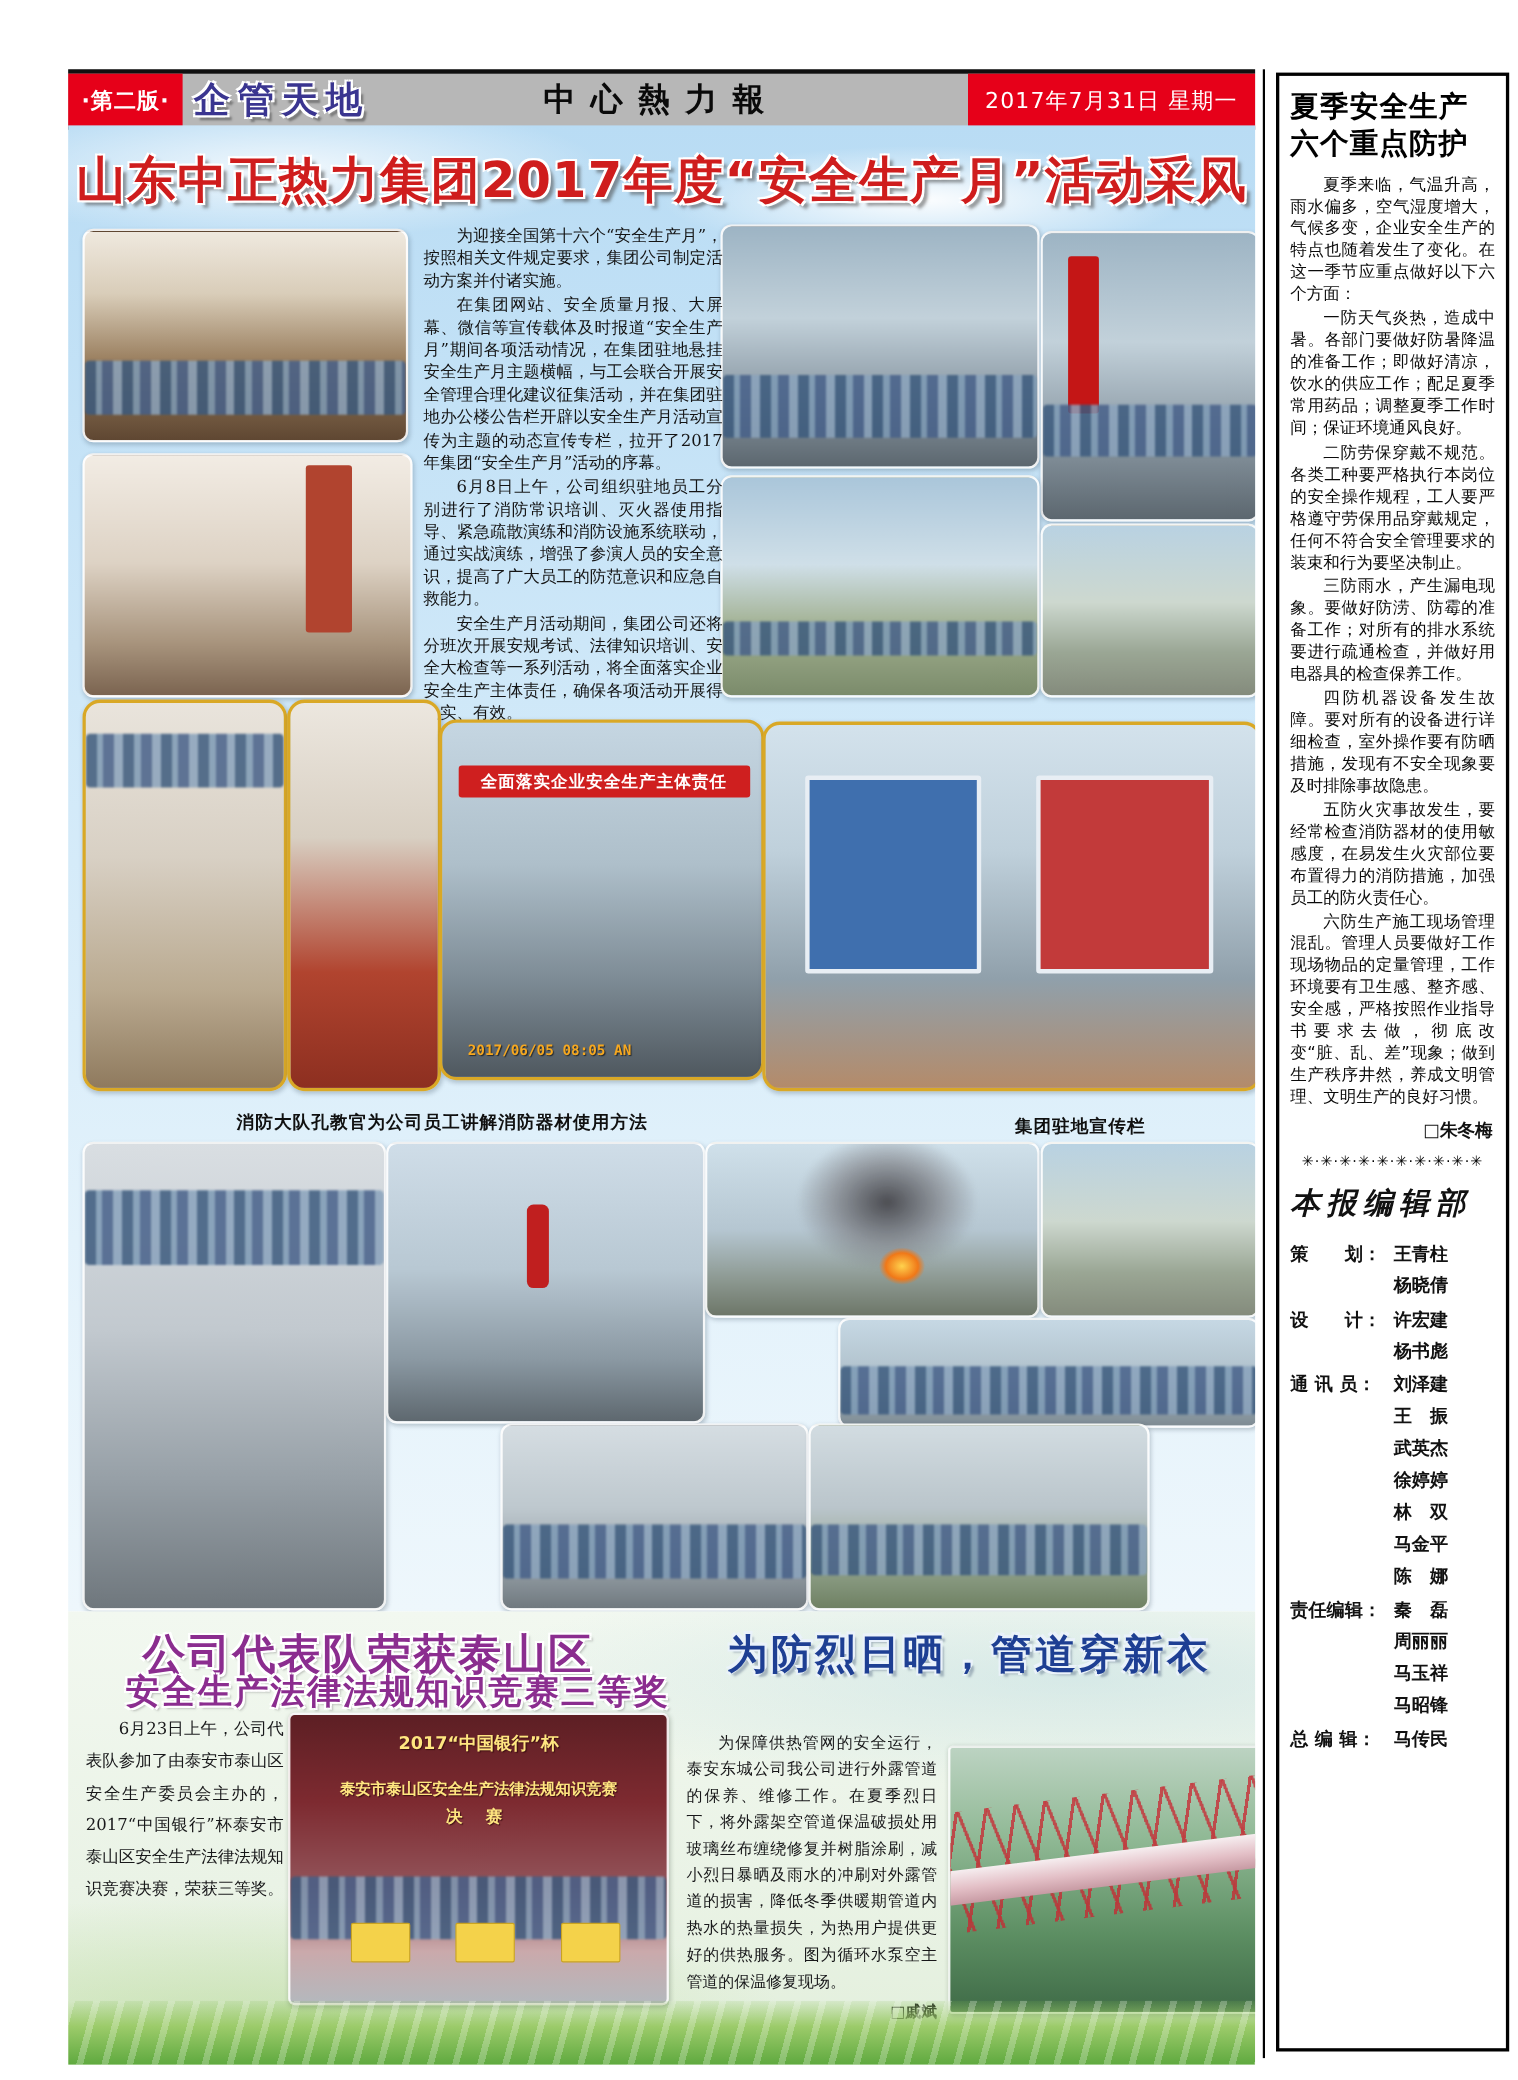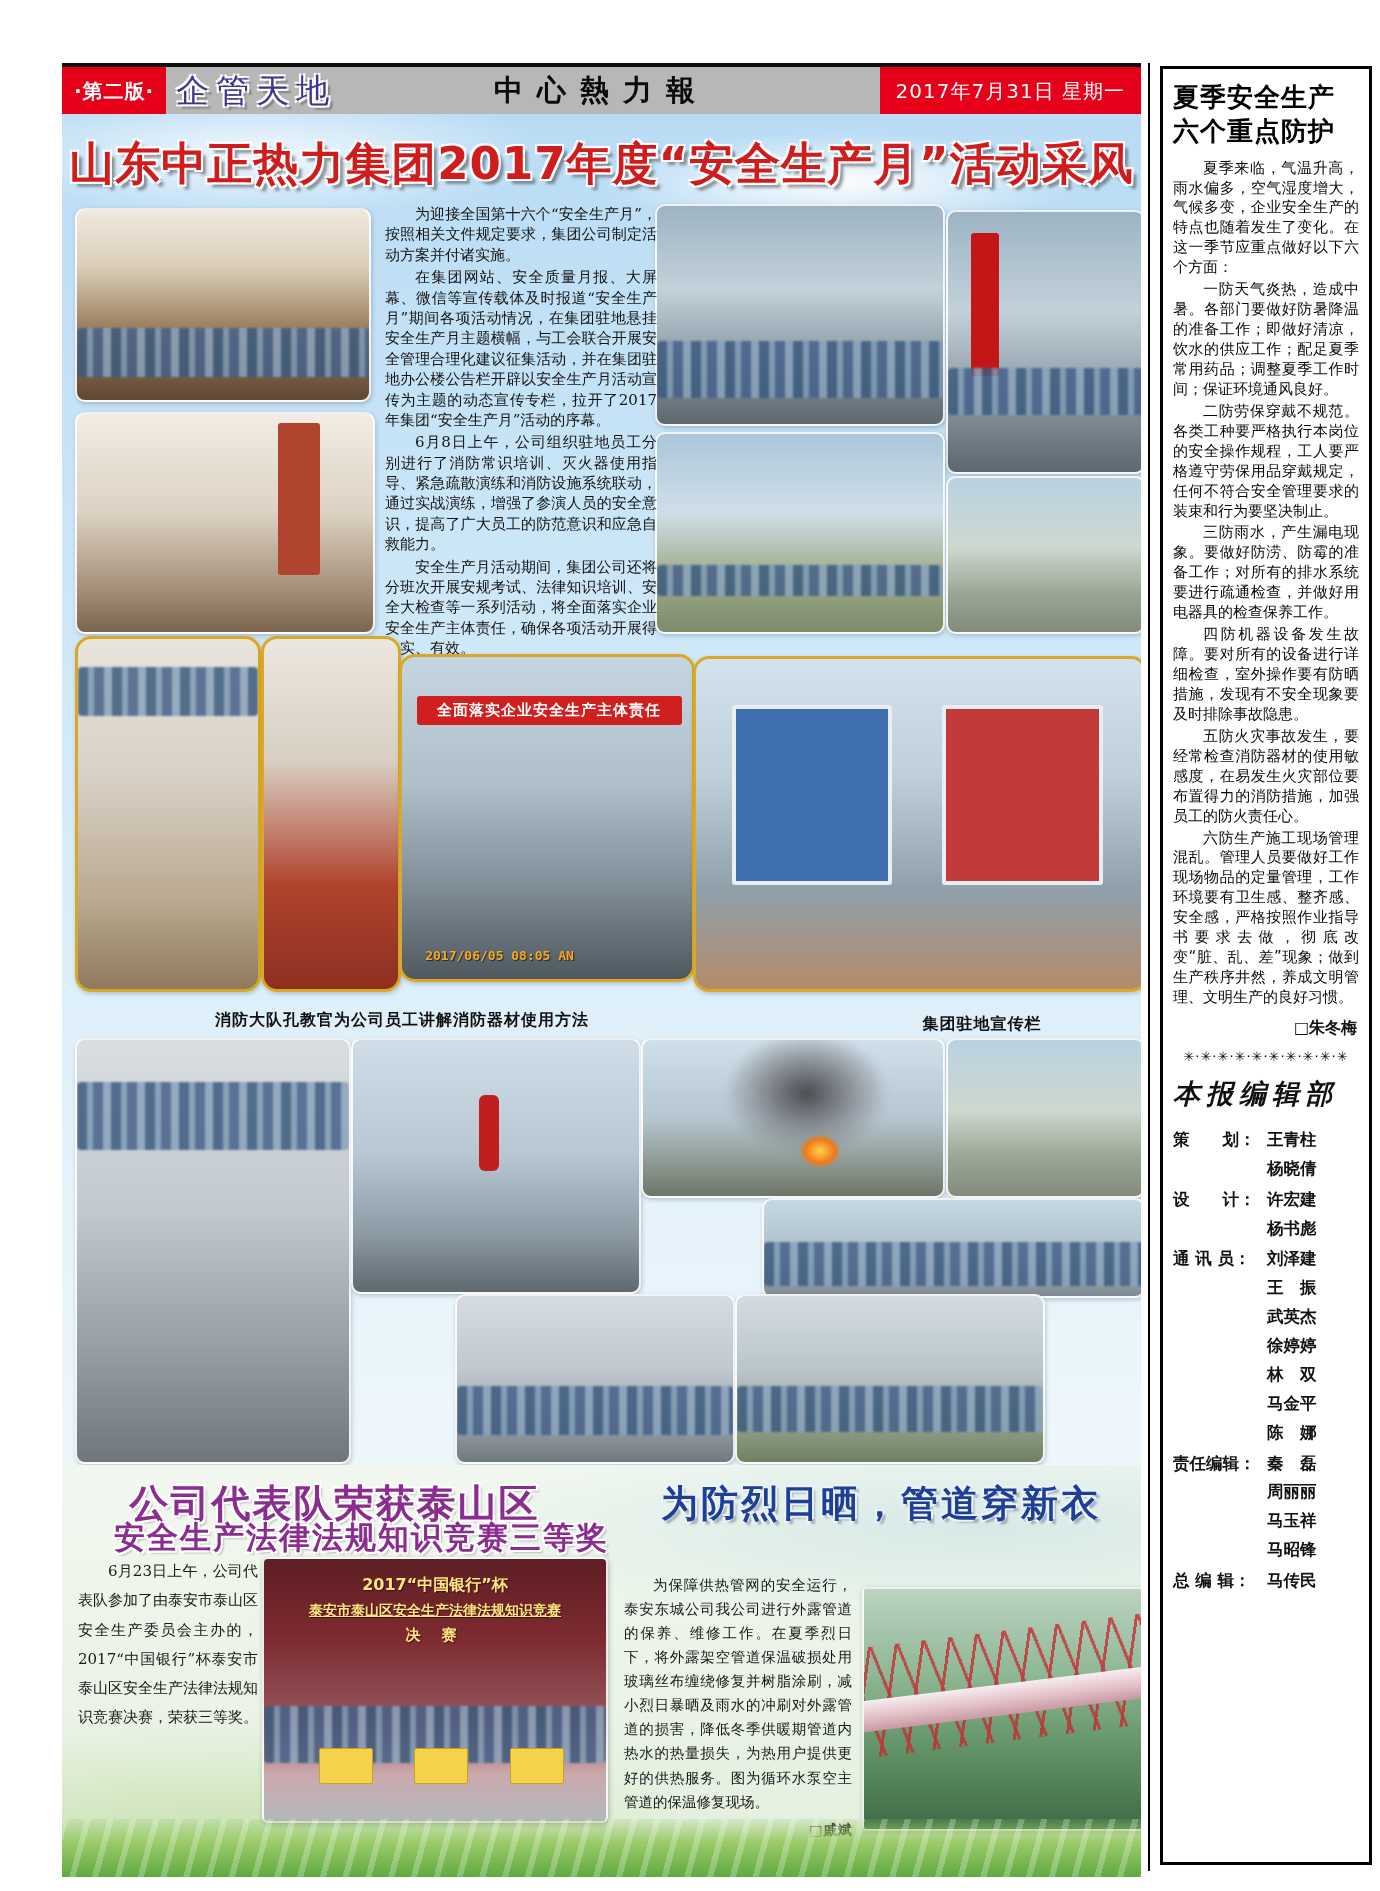--- a/index.html
+++ b/index.html
@@ -6,21 +6,21 @@
   #page{position:relative;width:1380px;height:1891px;background:#ffffff;overflow:hidden;
         font-family:"DejaVu Sans","Liberation Sans",sans-serif;color:#111;padding-left:30px;}
   .abs{position:absolute;}
 
   
   .header{left:62px;top:63px;width:1079px;height:48px;background:#b7b7b7;
           border-top:4px solid #101010;border-bottom:3px solid #101010;
           display:flex;align-items:stretch;}
   .page-label{background:#e60019;color:#fff;display:flex;align-items:center;
               padding:0 12px;font-size:20px;font-weight:bold;letter-spacing:1px;}
-  .section-title{color:#3a3590;font-size:33px;font-weight:400;letter-spacing:7px;
+  .section-title{color:#3a3590;font-size:33px;font-weight:700;letter-spacing:7px;
                  margin-left:10px;align-self:center;
                  text-shadow:-2px -2px 0 #fff,2px -2px 0 #fff,-2px 2px 0 #fff,2px 2px 0 #fff,4px 4px 2px rgba(0,0,0,.35);}
   .masthead{position:absolute;left:50%;top:50%;transform:translate(-50%,-50%);
             font-family:"DejaVu Serif","Liberation Serif",serif;font-size:29px;font-weight:bold;
             letter-spacing:14px;color:#0a0a0a;white-space:nowrap;}
   .date-box{margin-left:auto;background:#e60019;color:#fff;display:flex;align-items:center;
             padding:0 16px;font-size:20px;letter-spacing:1px;}
 
   
   .collage{left:62px;top:114px;width:1079px;height:1351px;overflow:hidden;
@@ -209,21 +209,21 @@
 
   <div class="abs bottom">
 
     <div class="award-title" style="left:0;top:12px;font-size:39px;text-align:center;">公司代表队荣获泰山区</div>
     <div class="award-title" style="left:0;top:52px;font-size:31px;margin-left:27px;">安全生产法律法规知识竞赛三等奖</div>
     <div class="award-body">
       <p>6月23日上午，公司代表队参加了由泰安市泰山区安全生产委员会主办的，2017“中国银行”杯泰安市泰山区安全生产法律法规知识竞赛决赛，荣获三等奖。</p>
     </div>
     <div class="photo-award">
       <div class="aw-line" style="margin-top:16px;font-size:16px;">2017“中国银行”杯</div>
-      <div class="aw-line" style="margin-top:6px;font-size:14px;text-decoration:underline;">泰安市泰山区安全生产法律法规知识竞赛</div>
+      <div class="aw-line" style="margin-top:22px;font-size:14px;">泰安市泰山区安全生产法律法规知识竞赛</div>
       <div class="aw-line" style="margin-top:6px;font-size:15px;letter-spacing:8px;">决 赛</div>
       <div class="crowd" style="bottom:22%;height:22%;"></div>
       <div class="aw-board" style="left:16%;"></div>
       <div class="aw-board" style="left:44%;"></div>
       <div class="aw-board" style="left:72%;"></div>
     </div>
 
     <div class="pipe-title">为防烈日晒，管道穿新衣</div>
     <div class="pipe-body">
       <p>为保障供热管网的安全运行，泰安东城公司我公司进行外露管道的保养、维修工作。在夏季烈日下，将外露架空管道保温破损处用玻璃丝布缠绕修复并树脂涂刷，减小烈日暴晒及雨水的冲刷对外露管道的损害，降低冬季供暖期管道内热水的热量损失，为热用户提供更好的供热服务。图为循环水泵空主管道的保温修复现场。</p>

